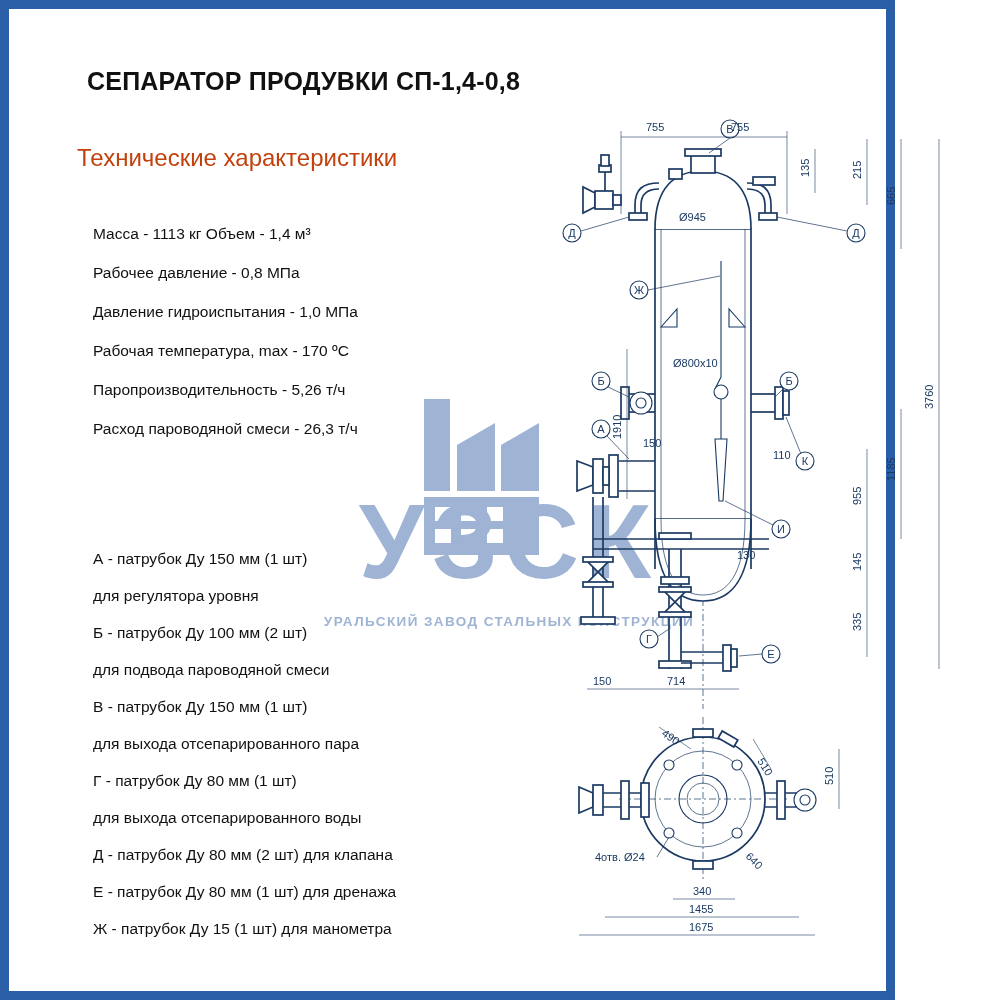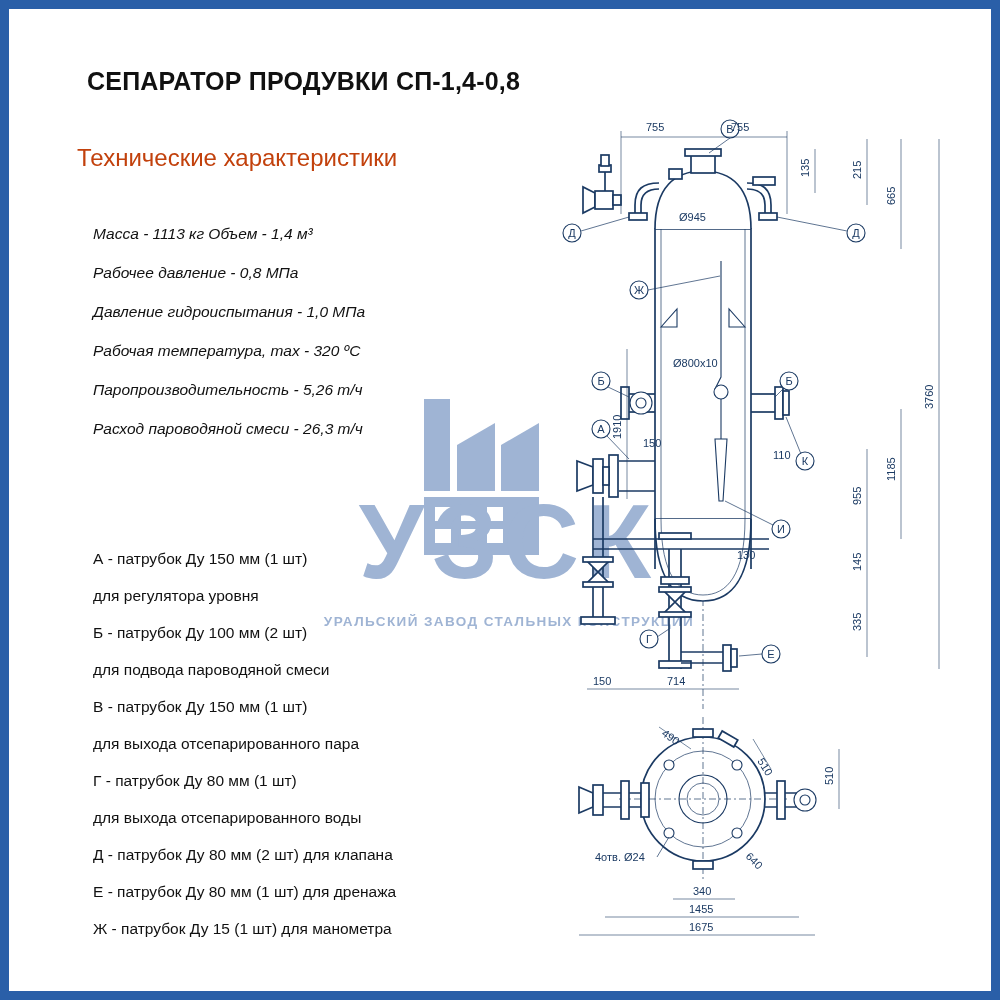--- a/index.html
+++ b/index.html
@@ -4,21 +4,21 @@
 <style>
   html,body{margin:0;padding:0;}
   body{
     width:1000px;height:1000px;
     background:#ffffff;
     font-family:"Liberation Sans", sans-serif;
     overflow:hidden;
   }
   #page{
     position:relative;
-    width:1000px;height:1000px;
+    width:895px;height:1000px;
     box-sizing:border-box;
     border:9px solid #2a5fa8;
     background:#ffffff;
   }
   
   .title{
     position:absolute;
     left:78px;top:58px;
     font-size:25px;
     font-weight:bold;
@@ -32,21 +32,20 @@
     color:#c2410c;
   }
   #h2-specs{top:135px;}
   #h2-nozzles{top:462px;}
   .spec{
     position:absolute;
     left:84px;
     font-size:15.5px;
     color:#111111;
     white-space:nowrap;
-    font-style:italic;
   }
   .nz{
     position:absolute;
     left:84px;
     font-size:15.5px;
     color:#111111;
     white-space:nowrap;
   }
   
   #watermark{
@@ -97,21 +96,21 @@
 
 <div id="page">
 
   <div class="title">СЕПАРАТОР ПРОДУВКИ СП-1,4-0,8</div>
 
   <div class="h2" id="h2-specs">Технические характеристики</div>
 
   <div class="spec" style="top:216px">Масса - 1113 кг    Объем - 1,4 м³</div>
   <div class="spec" style="top:255px">Рабочее давление - 0,8 МПа</div>
   <div class="spec" style="top:294px">Давление гидроиспытания - 1,0 МПа</div>
-  <div class="spec" style="top:333px">Рабочая температура, max - 320 ºС</div>
+  <div class="spec" style="top:333px">Рабочая температура, max - 170 ºС</div>
   <div class="spec" style="top:372px">Паропроизводительность - 5,26 т/ч</div>
   <div class="spec" style="top:411px">Расход пароводяной смеси - 26,3 т/ч</div>
 
 
   <div class="nz" style="top:541px">А - патрубок Ду 150 мм (1 шт)</div>
   <div class="nz" style="top:578px">для регулятора уровня</div>
   <div class="nz" style="top:615px">Б - патрубок Ду 100 мм (2 шт)</div>
   <div class="nz" style="top:652px">для подвода пароводяной смеси</div>
   <div class="nz" style="top:689px">В - патрубок Ду 150 мм (1 шт)</div>
   <div class="nz" style="top:726px">для выхода отсепарированного пара</div>

